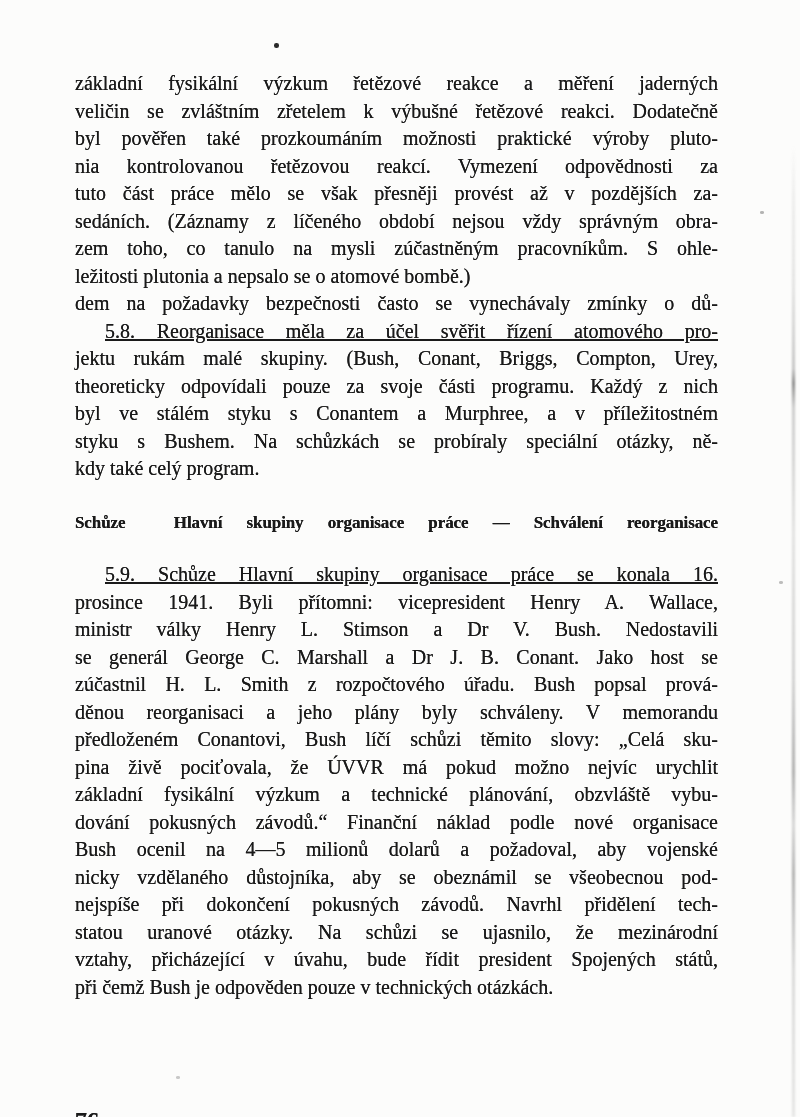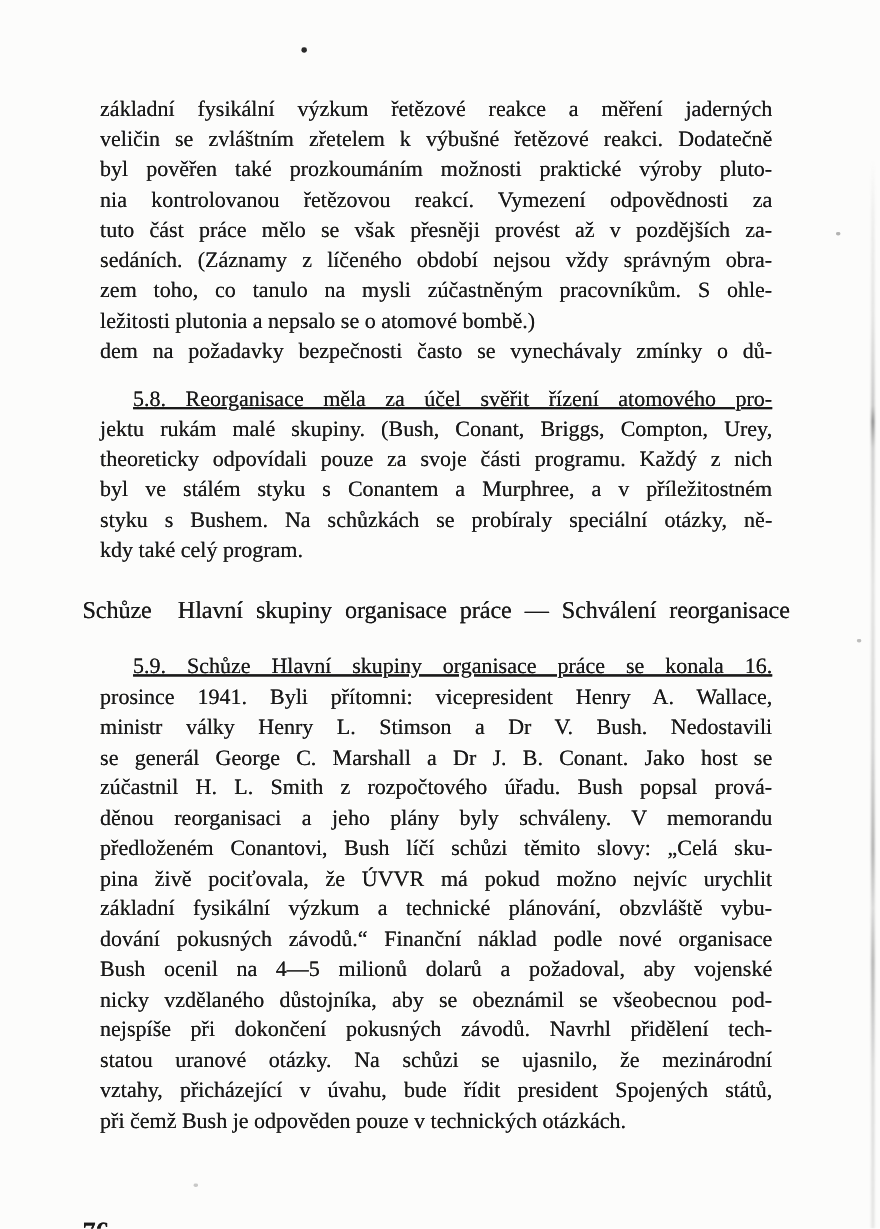--- a/index.html
+++ b/index.html
@@ -18,33 +18,33 @@
   }
   .text-block {
     position: absolute;
     left: 75px;
     top: 70px;
     width: 643px;
     font-size: 20px;
     line-height: 27.5px;
     text-shadow: 0 0 0.35px rgba(0,0,0,0.85);
   }
-  .paragraph { margin: 16px; }
+  .paragraph { margin: 0; }
   .line {
     text-align: justify;
     text-align-last: justify;
     white-space: normal;
   }
   .line.last { text-align-last: left; }
   .line.indent { text-indent: 30px; text-decoration: underline; }
   .it { }
   .rm { font-style: normal; }
   .heading-line {
-    font-weight: normal;
-    font-size: 22px;
+    font-weight: bold;
+    font-size: 17px;
     letter-spacing: -0.1px;
     margin: 26px 0 25px 0;
     text-align: justify;
     text-align-last: justify;
     text-shadow: 0 0 0.5px rgba(0,0,0,0.9);
   }
   .page-number {
     position: absolute;
     left: 75px;
     top: 1107px;

